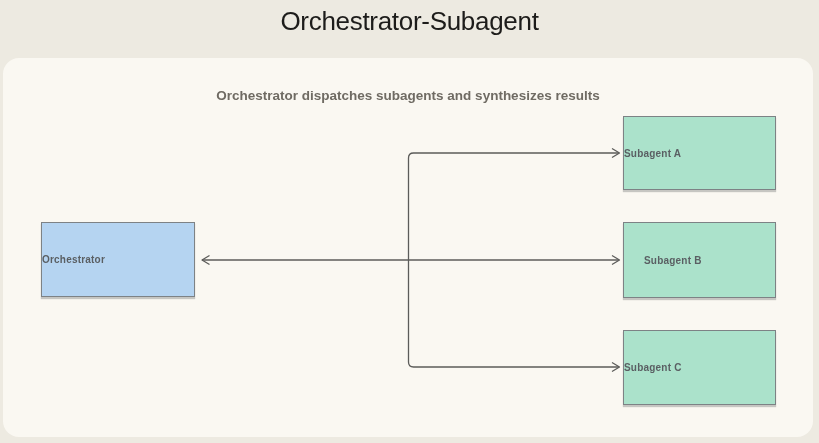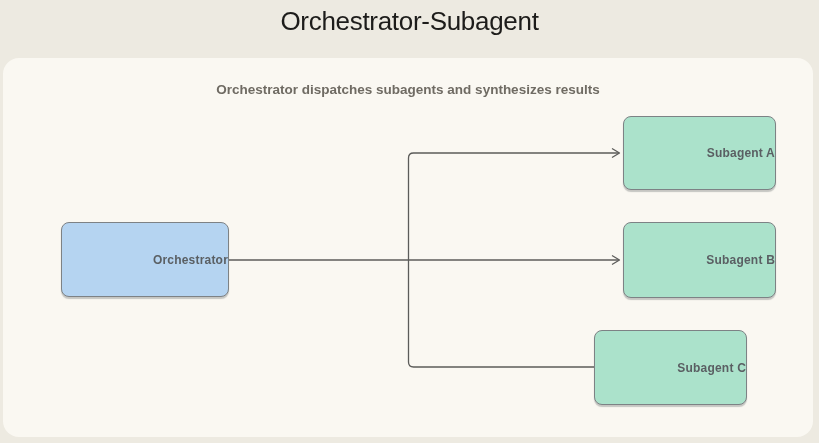--- a/index.html
+++ b/index.html
@@ -41,21 +41,21 @@
     position: absolute;
     left: 3px;
     top: 58px;
     width: 810px;
     height: 379px;
     background: var(--panel-bg);
     border-radius: 16px;
   }
   .diagram-subtitle {
     position: absolute;
-    top: 82px;
+    top: 88px;
     left: 3px;
     width: 810px;
     text-align: center;
     font-size: 13.5px;
     font-weight: 700;
     color: var(--subtitle-text);
   }
   .connectors {
     position: absolute;
     left: 0;
@@ -67,38 +67,37 @@
   .connectors path {
     fill: none;
     stroke: var(--arrow);
     stroke-width: 1.3;
     stroke-linejoin: round;
   }
   .node {
     position: absolute;
     display: flex;
     align-items: center;
-    justify-content: flex-end;
+    justify-content: flex-start;
     border: 1.5px solid var(--node-border);
-    border-radius: 8px;
+    border-radius: 0;
     box-shadow: 0 2px 1px rgba(100, 105, 105, 0.35);
-    font-size: 12px;
+    font-size: 10px;
     font-weight: 700;
     color: var(--node-text);
     letter-spacing: 0.2px;
   }
   .node--orchestrator {
-    left: 41px;  top: 222px;  width: 168px; height: 75px;
+    left: 41px;  top: 222px;  width: 154px; height: 75px;
     background: var(--orchestrator-fill);
-    margin-left: 20px;
   }
   .node--subagent { background: var(--subagent-fill); }
   .node--subagent-a { left: 623px; top: 116px; width: 153px; height: 74px; }
   .node--subagent-b { left: 623px; top: 222px; width: 153px; height: 76px; padding-left: 20px; }
-  .node--subagent-c { left: 594px; top: 330px; width: 153px; height: 75px; }
+  .node--subagent-c { left: 623px; top: 330px; width: 153px; height: 75px; }
 </style>
 </head>
 <body>
 
 <div class="stage">
 
   <div class="diagram-title">Orchestrator-Subagent</div>
 
   <div class="panel"></div>
 

